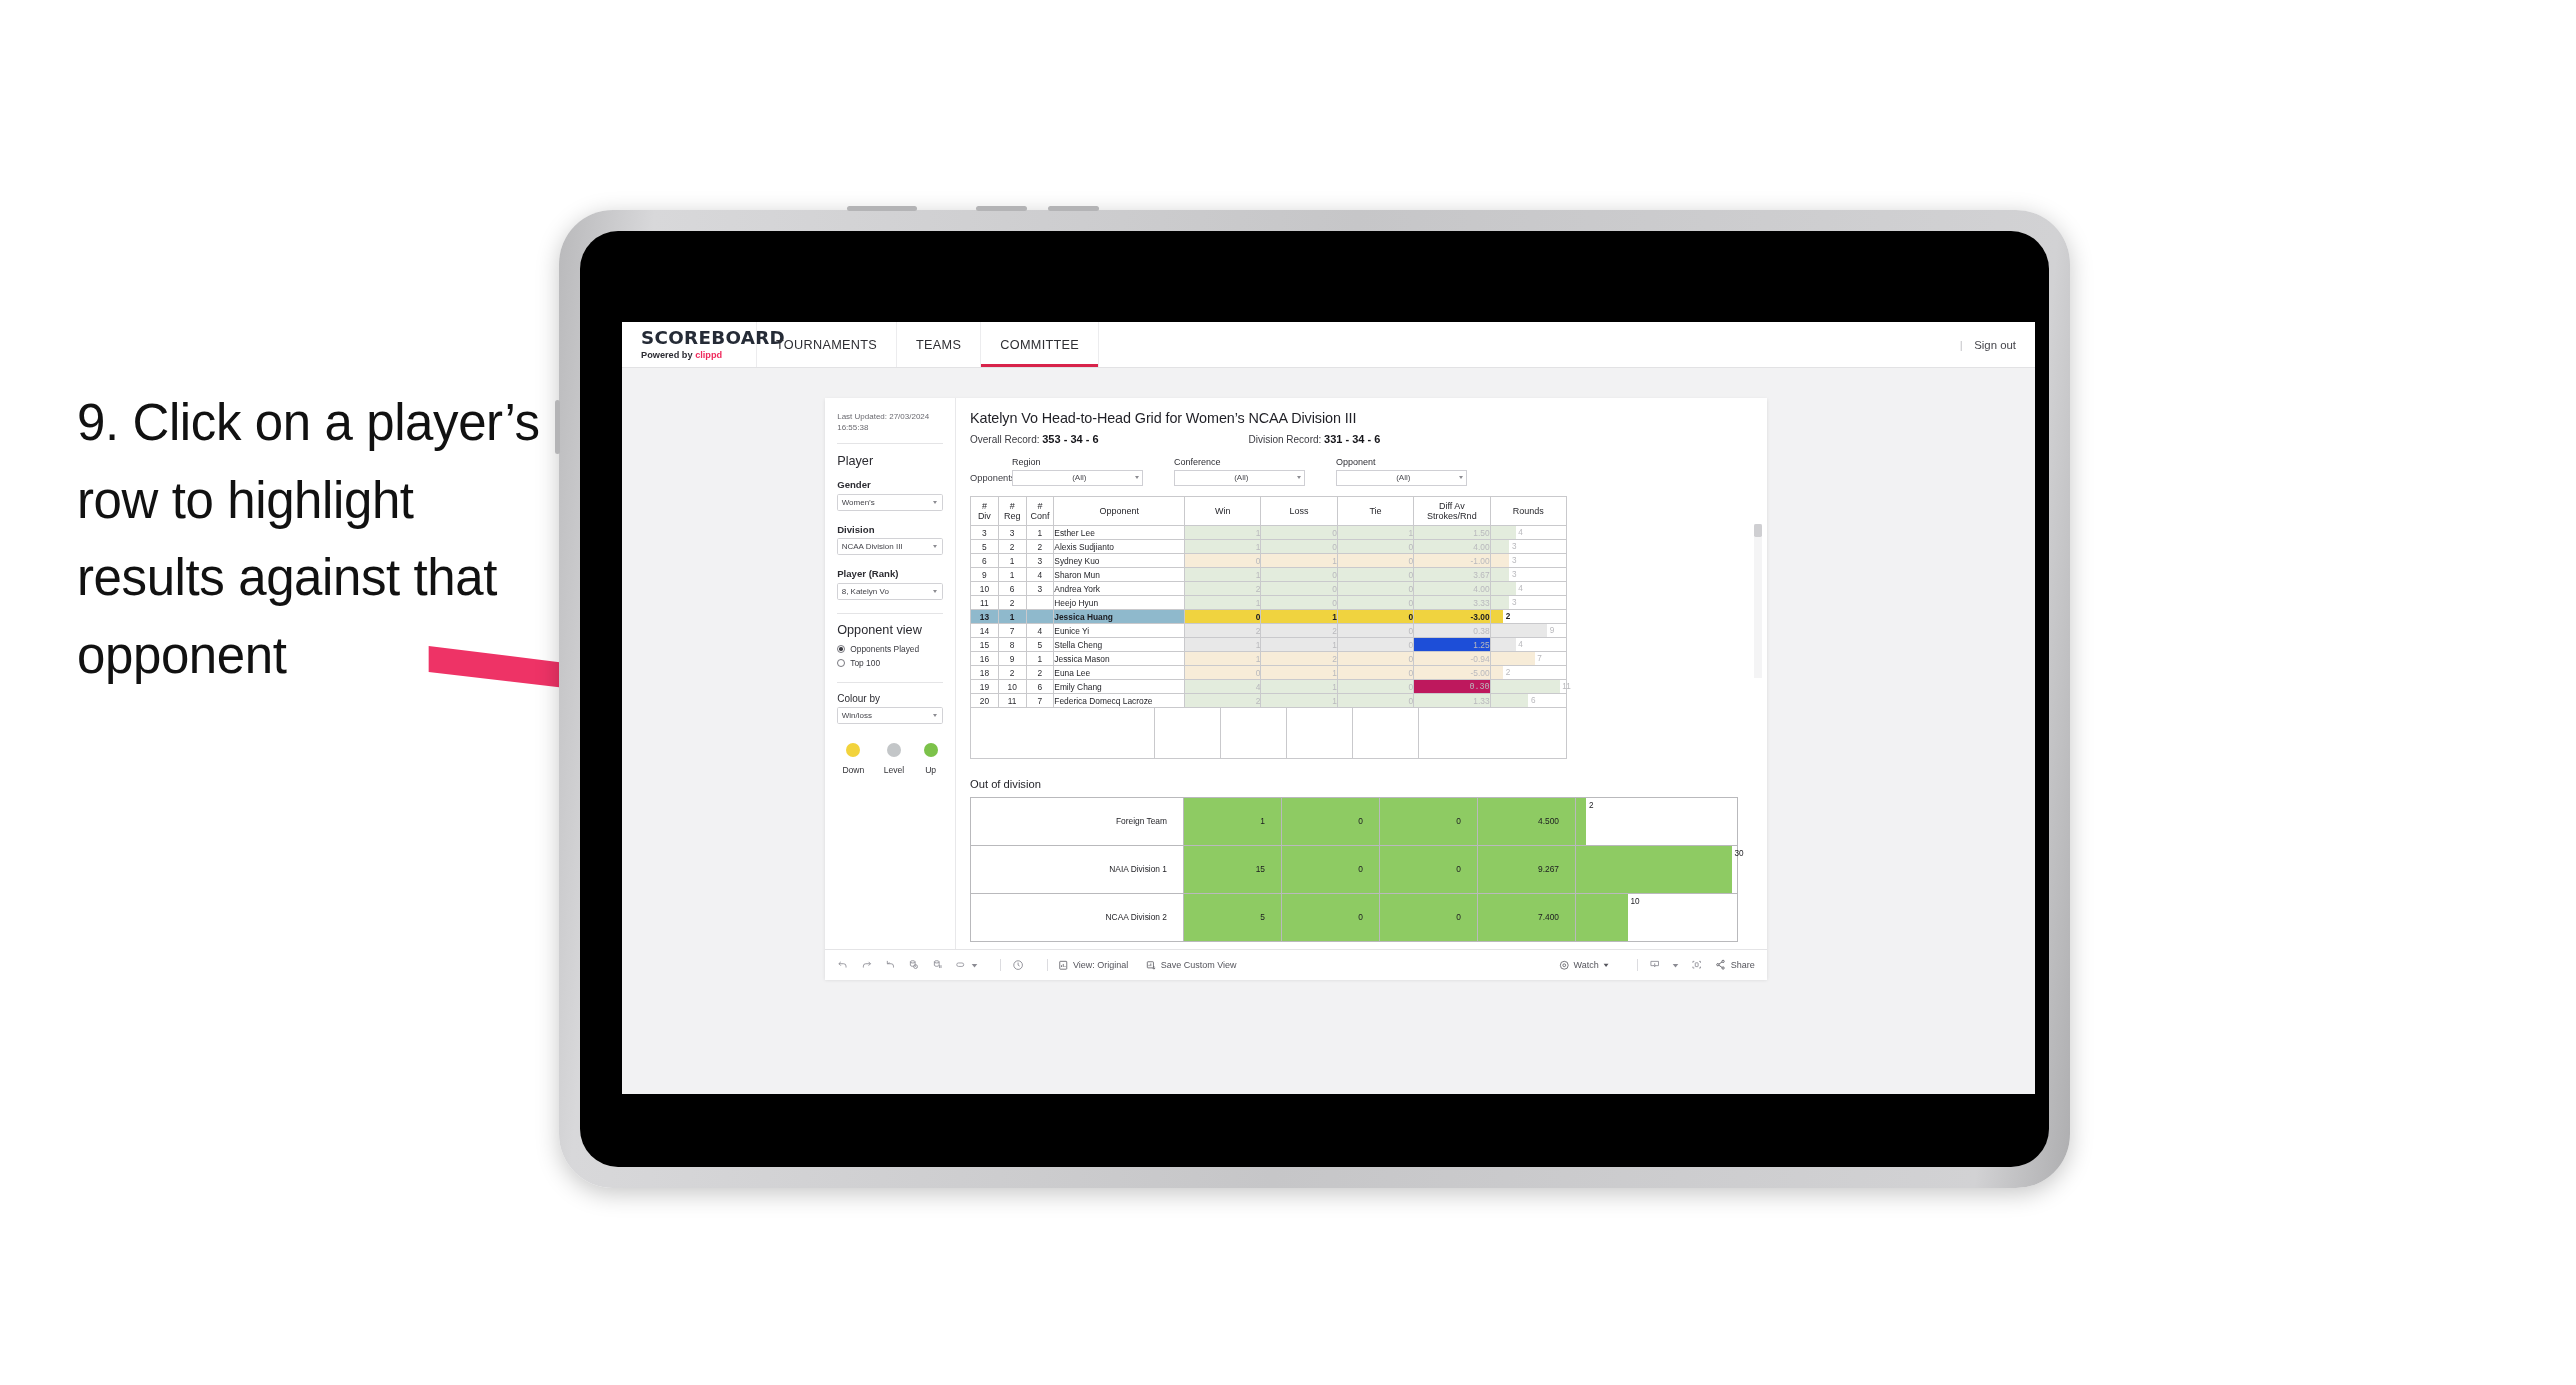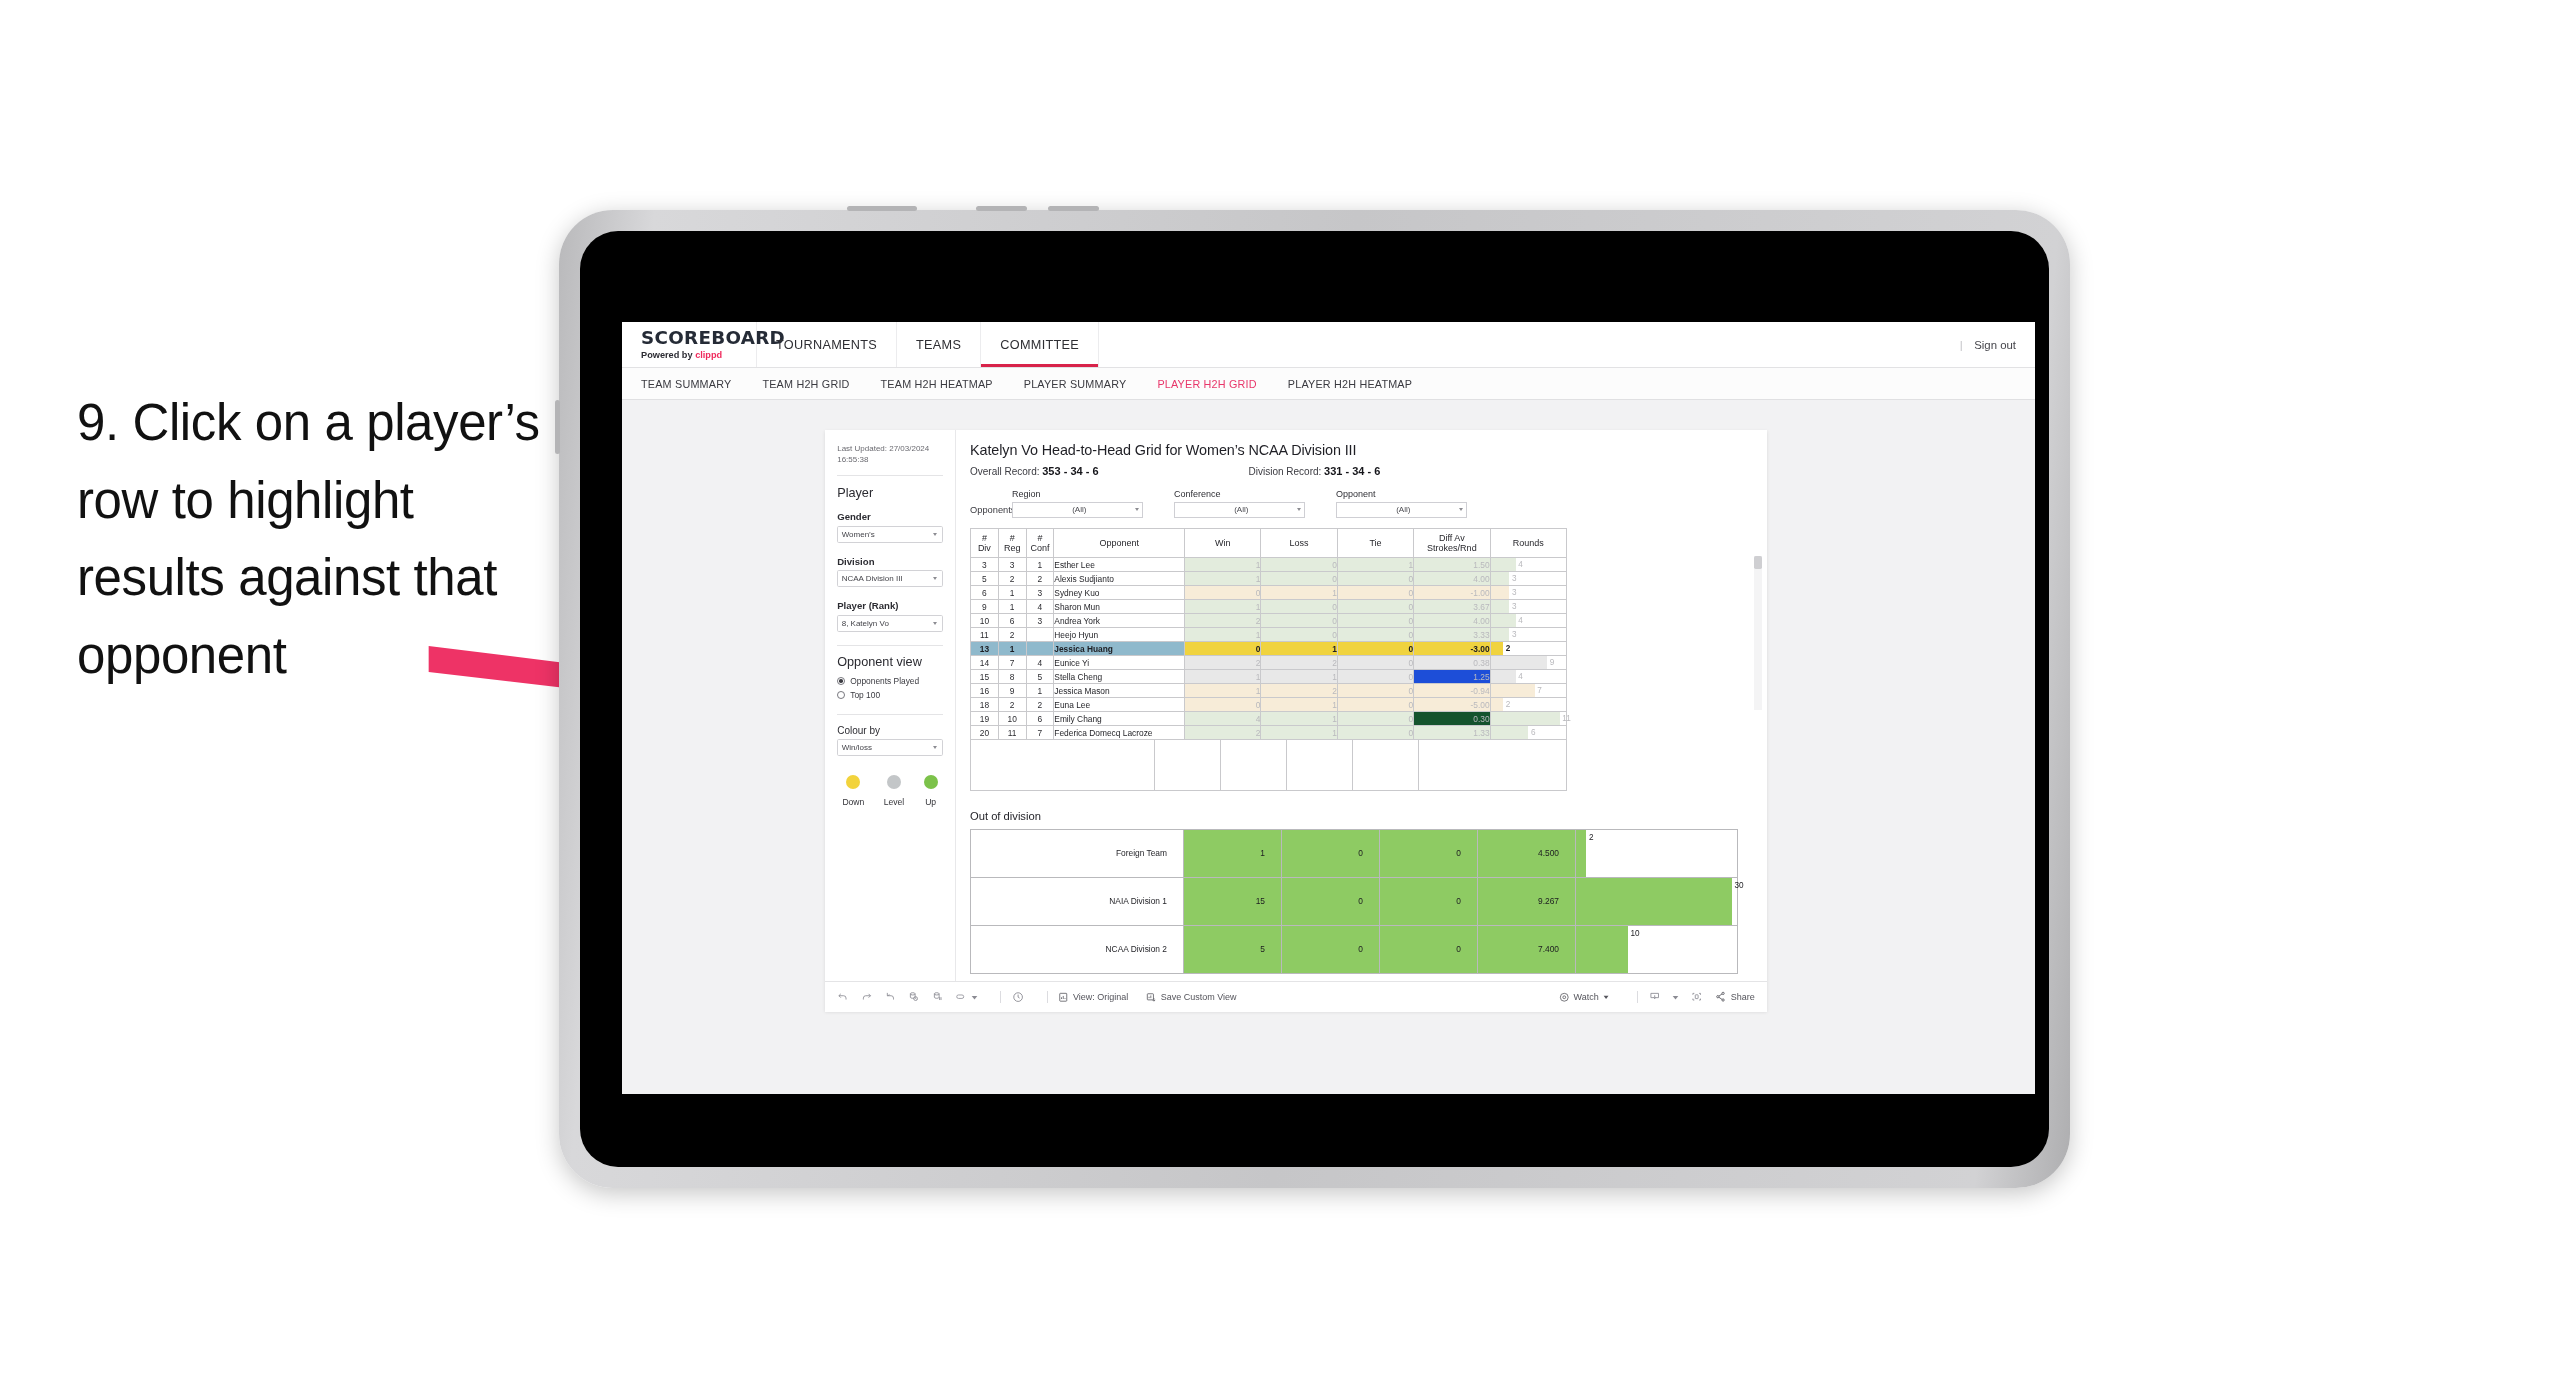--- a/index.html
+++ b/index.html
@@ -228,28 +228,20 @@
         </div>
         <div class="topnav-item">TOURNAMENTS</div>
         <div class="topnav-item">TEAMS</div>
         <div class="topnav-item active">COMMITTEE</div>
         <div id="topnav-right">
           <span class="divider">|</span>
           <span>Sign out</span>
         </div>
       </div>
 
-      <div id="subnav">
-        <div class="subnav-item">TEAM SUMMARY</div>
-        <div class="subnav-item">TEAM H2H GRID</div>
-        <div class="subnav-item">TEAM H2H HEATMAP</div>
-        <div class="subnav-item">PLAYER SUMMARY</div>
-        <div class="subnav-item active">PLAYER H2H GRID</div>
-        <div class="subnav-item">PLAYER H2H HEATMAP</div>
-      </div>
 
       <div id="workspace">
         <div id="sheet">
           <div id="sheet-body">
 
             <div id="panel">
               <div class="lastupd">Last Updated: 27/03/2024 16:55:38</div>
               <div class="pdiv"></div>
               <div class="psec-title">Player</div>
 
@@ -517,21 +509,21 @@
                         </td>
                       </tr>
                       <tr>
                         <td class="num">19</td>
                         <td class="num">10</td>
                         <td class="num">6</td>
                         <td class="opp">Emily Chang</td>
                         <td class="val win" style="background:#e3ecdd;color:#b9b9bd;">4</td>
                         <td class="val loss" style="background:#e3ecdd;color:#b9b9bd;">1</td>
                         <td class="val tie" style="background:#e3ecdd;color:#b9b9bd;">0</td>
-                        <td class="val diffc" style="background:#14532d;color:#b9b9bd;">0.30</td>
+                        <td class="val diffc" style="background:#be185d;color:#b9b9bd;font-family:Liberation Mono, monospace;">0.30</td>
                         <td class="rnd">
                           <div class="rbar" style="width: 91.6667%; background: rgb(227, 236, 221);"></div>
                           <span class="rlabel" style="left: calc(91.6667% + 2.6px); color: rgb(185, 185, 189); font-weight: normal;">11</span>
                         </td>
                       </tr>
                       <tr>
                         <td class="num">20</td>
                         <td class="num">11</td>
                         <td class="num">7</td>
                         <td class="opp">Federica Domecq Lacroze</td>

